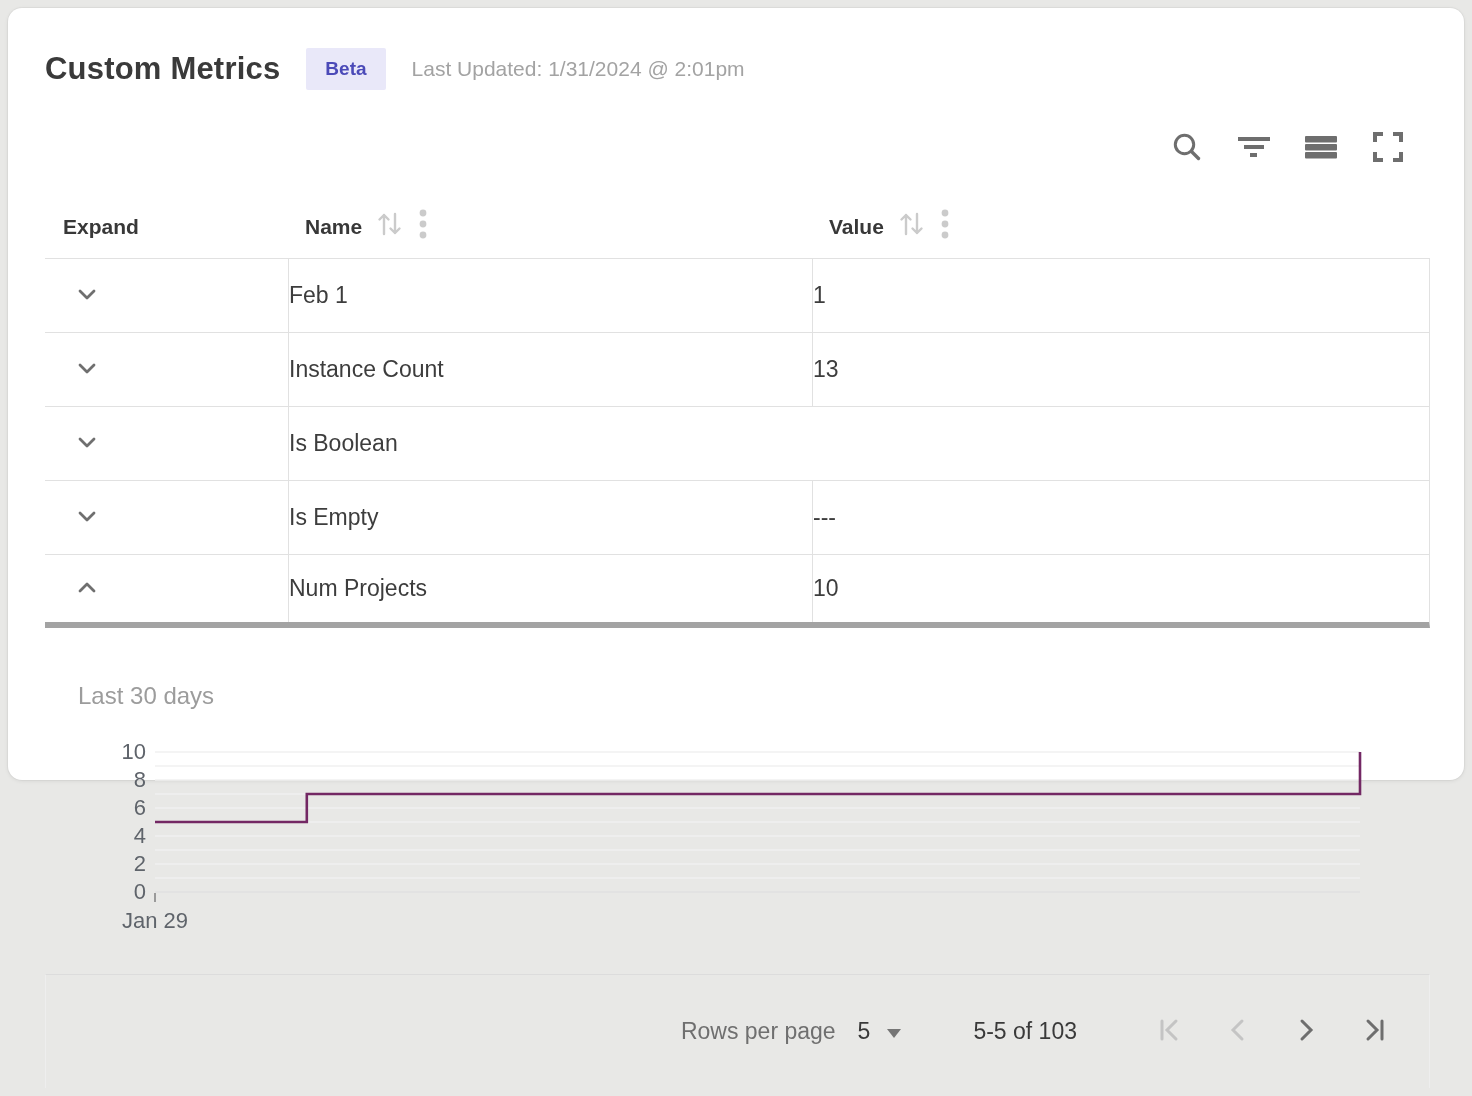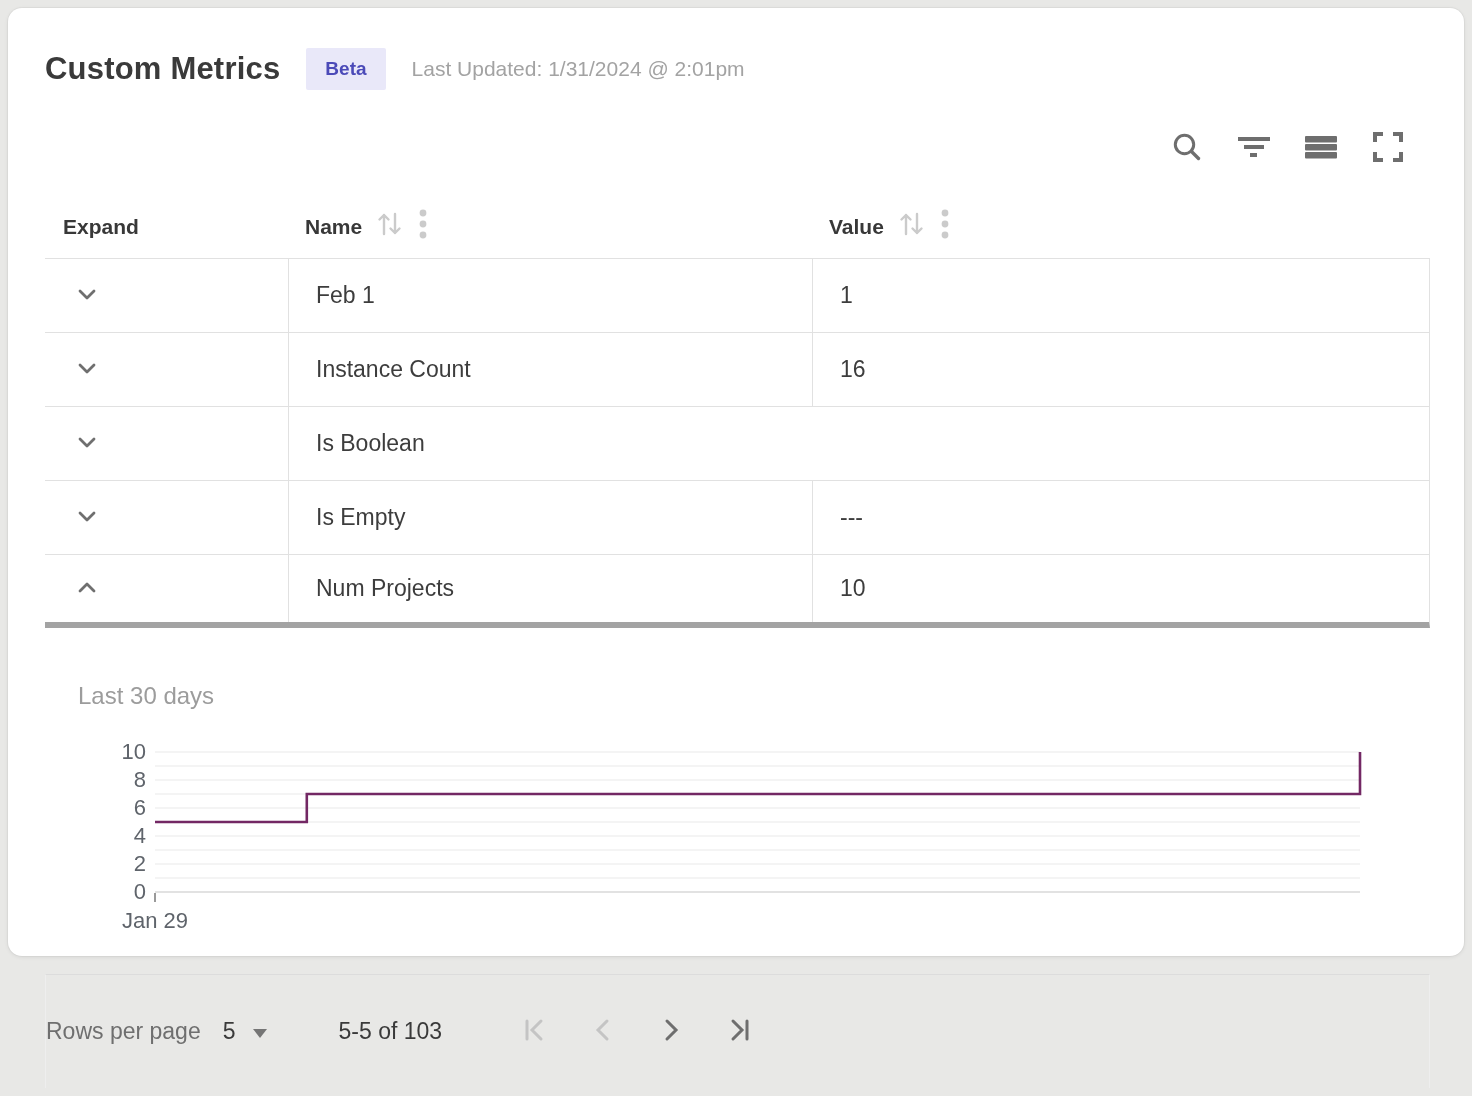--- a/index.html
+++ b/index.html
@@ -4,21 +4,21 @@
 <style>
   * { margin:0; padding:0; box-sizing:border-box; }
   html,body { width:1472px; height:1096px; }
   body {
     background:#e8e8e6;
     font-family:"Liberation Sans", sans-serif;
     position:relative;
     overflow:hidden;
   }
   .card {
-    position:absolute; left:8px; top:8px; width:1456px; height:948px;
+    position:absolute; left:8px; top:8px; width:1456px; height:772px;
     background:#ffffff; border-radius:14px;
     box-shadow:0 1px 4px rgba(0,0,0,.08), 0 0 0 1px rgba(0,0,0,.03);
   }
   
   .hdr { position:absolute; left:37px; top:40px; display:flex; align-items:center; gap:26px; }
   .hdr h1 { font-size:31px; font-weight:700; color:#3a3a3a; letter-spacing:.2px; }
   .badge {
     display:inline-block; padding:10px 19px; border-radius:2px;
     font-size:19px; font-weight:700;
   }
@@ -31,32 +31,32 @@
   .tbl { position:absolute; left:37px; top:188px; width:1385px; font-size:23px; color:#3d3d3d; }
   .thead { display:grid; grid-template-columns:243px 524px 1fr; height:62px; align-items:center; }
   .th { display:flex; align-items:center; gap:13px; padding-left:17px; }
   .th:first-child { padding-left:18px; }
   .th .lbl { font-size:21px; font-weight:700; color:#383838; }
   .trow {
     display:grid; grid-template-columns:243px 524px 1fr; height:74px; align-items:stretch;
     border-top:1px solid #e1e1e1; border-right:1px solid #e1e1e1;
   }
   .trow:last-child { border-bottom:6px solid #a3a3a3; }
-  .td { display:flex; align-items:center; padding-left:27px; }
+  .td { display:flex; align-items:center; padding-left:0; }
   .td.expand { padding-left:30px; }
   .td.mid, .td.val { border-left:1px solid #e1e1e1; }
   .expand-btn { background:transparent; border:none; padding:0; cursor:pointer; display:flex; }
   
   .chart-title { position:absolute; left:70px; top:674px; font-size:24px; color:#9c9c9c; }
   #chart { position:absolute; left:97px; top:722px; }
   
   .foot {
     position:absolute; left:37px; top:966px; width:1385px; height:114px;
     border-top:1px solid #dcdcdc; border-left:1px solid #eeeeee; border-right:1px solid #eeeeee;
-    display:flex; align-items:center; 
+    display:flex; align-items:center; justify-content:flex-end;
     padding-right:36px; gap:0;
   }
   .rpp-label { font-size:23px; color:#6f6f6f; }
   .rpp-select { display:flex; align-items:center; gap:17px; margin-left:22px; cursor:pointer; }
   .rpp-value { font-size:23px; color:#3a3a3a; }
   .caret { width:0; height:0; border-left:7px solid transparent; border-right:7px solid transparent;
            border-top:9px solid #757575; margin-top:3px; }
   .range { font-size:23px; color:#3a3a3a; margin-left:72px; }
   .nav { display:flex; gap:30px; margin-left:74px; }
   .nbtn { width:38px; height:38px; border:none; background:transparent; padding:0; cursor:pointer;
@@ -164,21 +164,21 @@
         </div>
         <div class="trow">
           <div class="td expand">
             <button class="expand-btn">
               <span><svg width="24" height="22" viewBox="0 0 24 22" fill="none" stroke="#6f6f6f" stroke-width="2.8" stroke-linecap="round" stroke-linejoin="round">
                   <polyline points="5,8 12,15 19,8"></polyline>
                 </svg></span>
             </button>
           </div>
           <div class="td mid">Instance Count</div>
-          <div class="td val">16</div>
+          <div class="td val">13</div>
         </div>
         <div class="trow">
           <div class="td expand">
             <button class="expand-btn">
               <span><svg width="24" height="22" viewBox="0 0 24 22" fill="none" stroke="#6f6f6f" stroke-width="2.8" stroke-linecap="round" stroke-linejoin="round">
                   <polyline points="5,8 12,15 19,8"></polyline>
                 </svg></span>
             </button>
           </div>
           <div class="td mid">Is Boolean</div>

